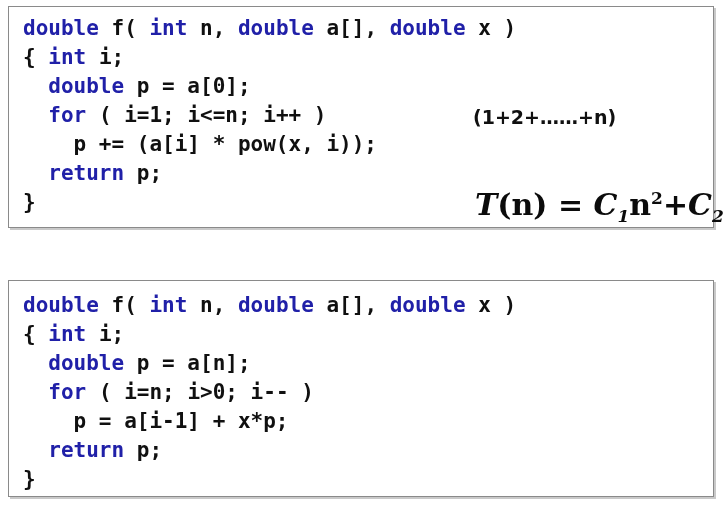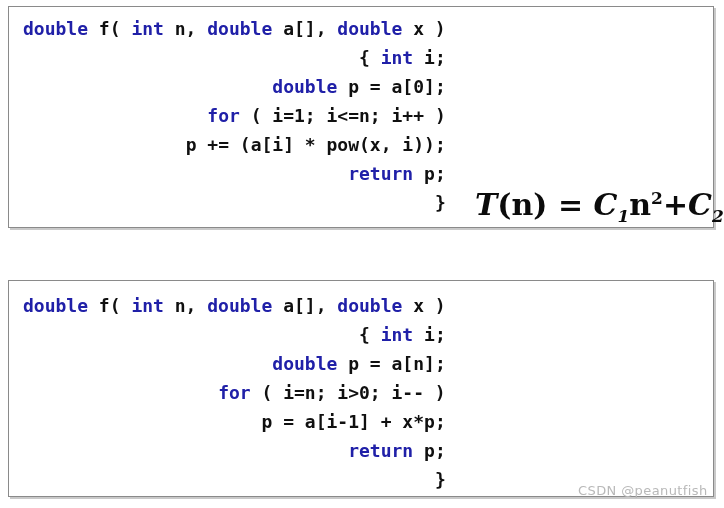--- a/index.html
+++ b/index.html
@@ -32,27 +32,26 @@
   #box-1 { left: 8px;  top: 6px;   width: 706px; height: 222px; }
   #box-2 { left: 8px;  top: 280px; width: 706px; height: 217px; }
 
   
   .code-listing {
     position: absolute;
     left: 14px;
     top: 7px;
     margin: 0;
     font-family: "DejaVu Sans Mono", "Liberation Mono", monospace;
-    font-size: 18px;
+    font-size: 21px;
     font-weight: bold;
     line-height: 29px;
     color: #101010;
     white-space: pre;
     letter-spacing: 0px;
-    text-align: right;
   }
   #box-2 .code-listing { top: 10px; }
 
   .code-line { display: block; height: 29px; }
   .kw { color: #2020a8; }
 
   
   .annot {
     position: absolute;
     color: #101010;
@@ -111,25 +110,25 @@
   }
 </style>
 </head>
 <body>
 
 <div class="slide-wrap">
 
   <div class="code-box" id="box-1">
     <pre class="code-listing"><span class="code-line"><span class="kw">double</span><span> f( </span><span class="kw">int</span><span> n, </span><span class="kw">double</span><span> a[], </span><span class="kw">double</span><span> x )</span></span><span class="code-line"><span>{ </span><span class="kw">int</span><span> i;</span></span><span class="code-line"><span>  </span><span class="kw">double</span><span> p = a[0];</span></span><span class="code-line"><span>  </span><span class="kw">for</span><span> ( i=1; i&lt;=n; i++ )</span></span><span class="code-line">    p += (a[i] * pow(x, i));</span><span class="code-line"><span>  </span><span class="kw">return</span><span> p;</span></span><span class="code-line">}</span></pre>
 
+    <div class="annot annot-count" id="annot-sum">(1+2+……+n)</div>
 
 
     <div class="formula" id="formula-1"><span class="it">T</span><span>(n) = </span><span class="it">C</span><span class="sub">1</span><span>n</span><span class="sup">2</span><span>+</span><span class="it">C</span><span class="sub">2</span><span>n</span></div>
   </div>
 
   <div class="code-box" id="box-2">
     <pre class="code-listing"><span class="code-line"><span class="kw">double</span><span> f( </span><span class="kw">int</span><span> n, </span><span class="kw">double</span><span> a[], </span><span class="kw">double</span><span> x )</span></span><span class="code-line"><span>{ </span><span class="kw">int</span><span> i;</span></span><span class="code-line"><span>  </span><span class="kw">double</span><span> p = a[n];</span></span><span class="code-line"><span>  </span><span class="kw">for</span><span> ( i=n; i&gt;0; i-- )</span></span><span class="code-line">    p = a[i-1] + x*p;</span><span class="code-line"><span>  </span><span class="kw">return</span><span> p;</span></span><span class="code-line">}</span></pre>
 
   </div>
 
-  <div id="watermark">CSDN @peanutfish</div>
 
 </div>
 
 </body></html>

